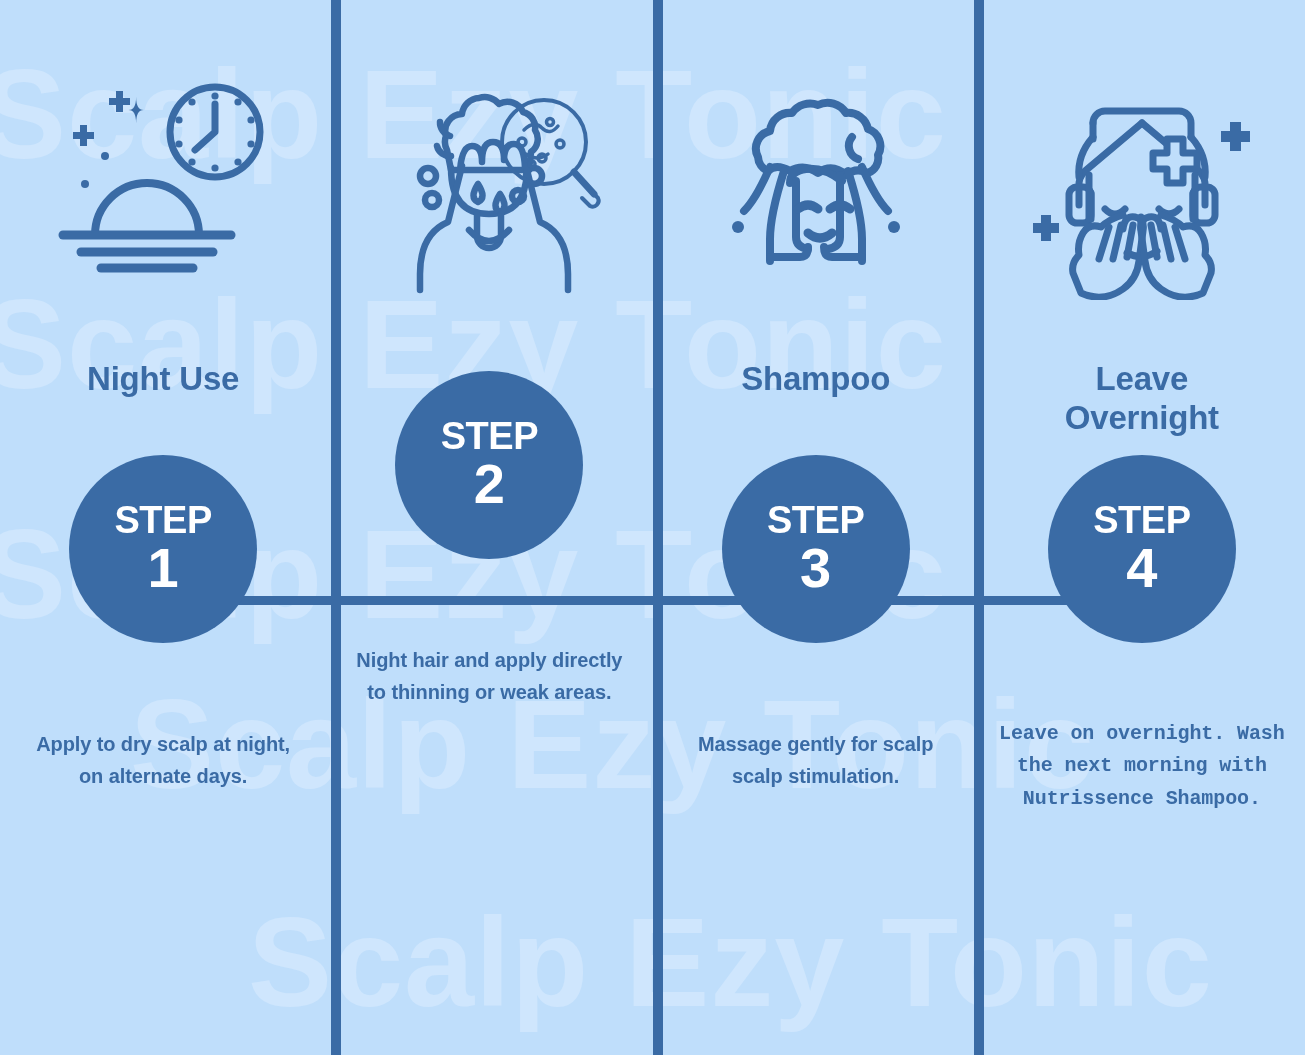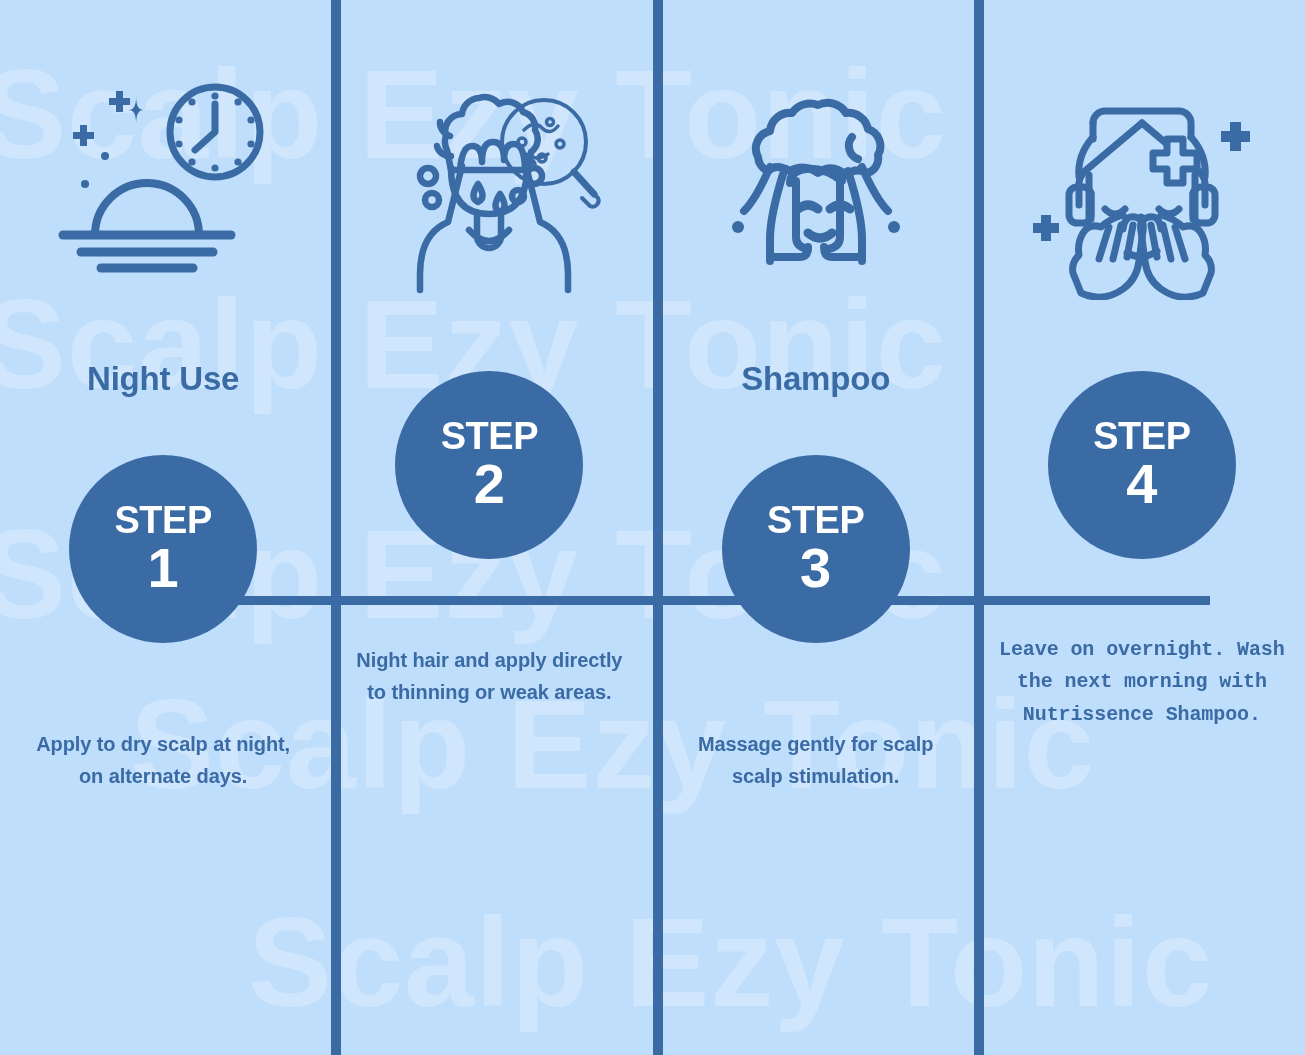--- a/index.html
+++ b/index.html
@@ -335,20 +335,26 @@
           <path d="M148 152 l10 32"></path>
           <path d="M136 150 l8 34"></path>
           <path d="M124 150 l6 32"></path>
 
           <g fill="#3a6ba5" stroke="none">
             <path d="M194 56 h9 v-9 h11 v9 h9 v11 h-9 v9 h-11 v-9 h-9 z"></path>
             <path d="M6 148 h8 v-8 h10 v8 h8 v10 h-8 v8 h-10 v-8 h-8 z"></path>
           </g>
         </svg>
       </div>
+      <div class="col-title">
+        <span>
+          <span>Leave</span><br>
+          <span>Overnight</span>
+        </span>
+      </div>
       <div class="badge-zone">
         <div class="step-badge">
           <span class="step-word">STEP</span>
           <span class="step-num">4</span>
         </div>
       </div>
       <div class="desc tight narrow">Leave on overnight. Wash the next morning with Nutrissence Shampoo.</div>
     </div>
 
   </div>

